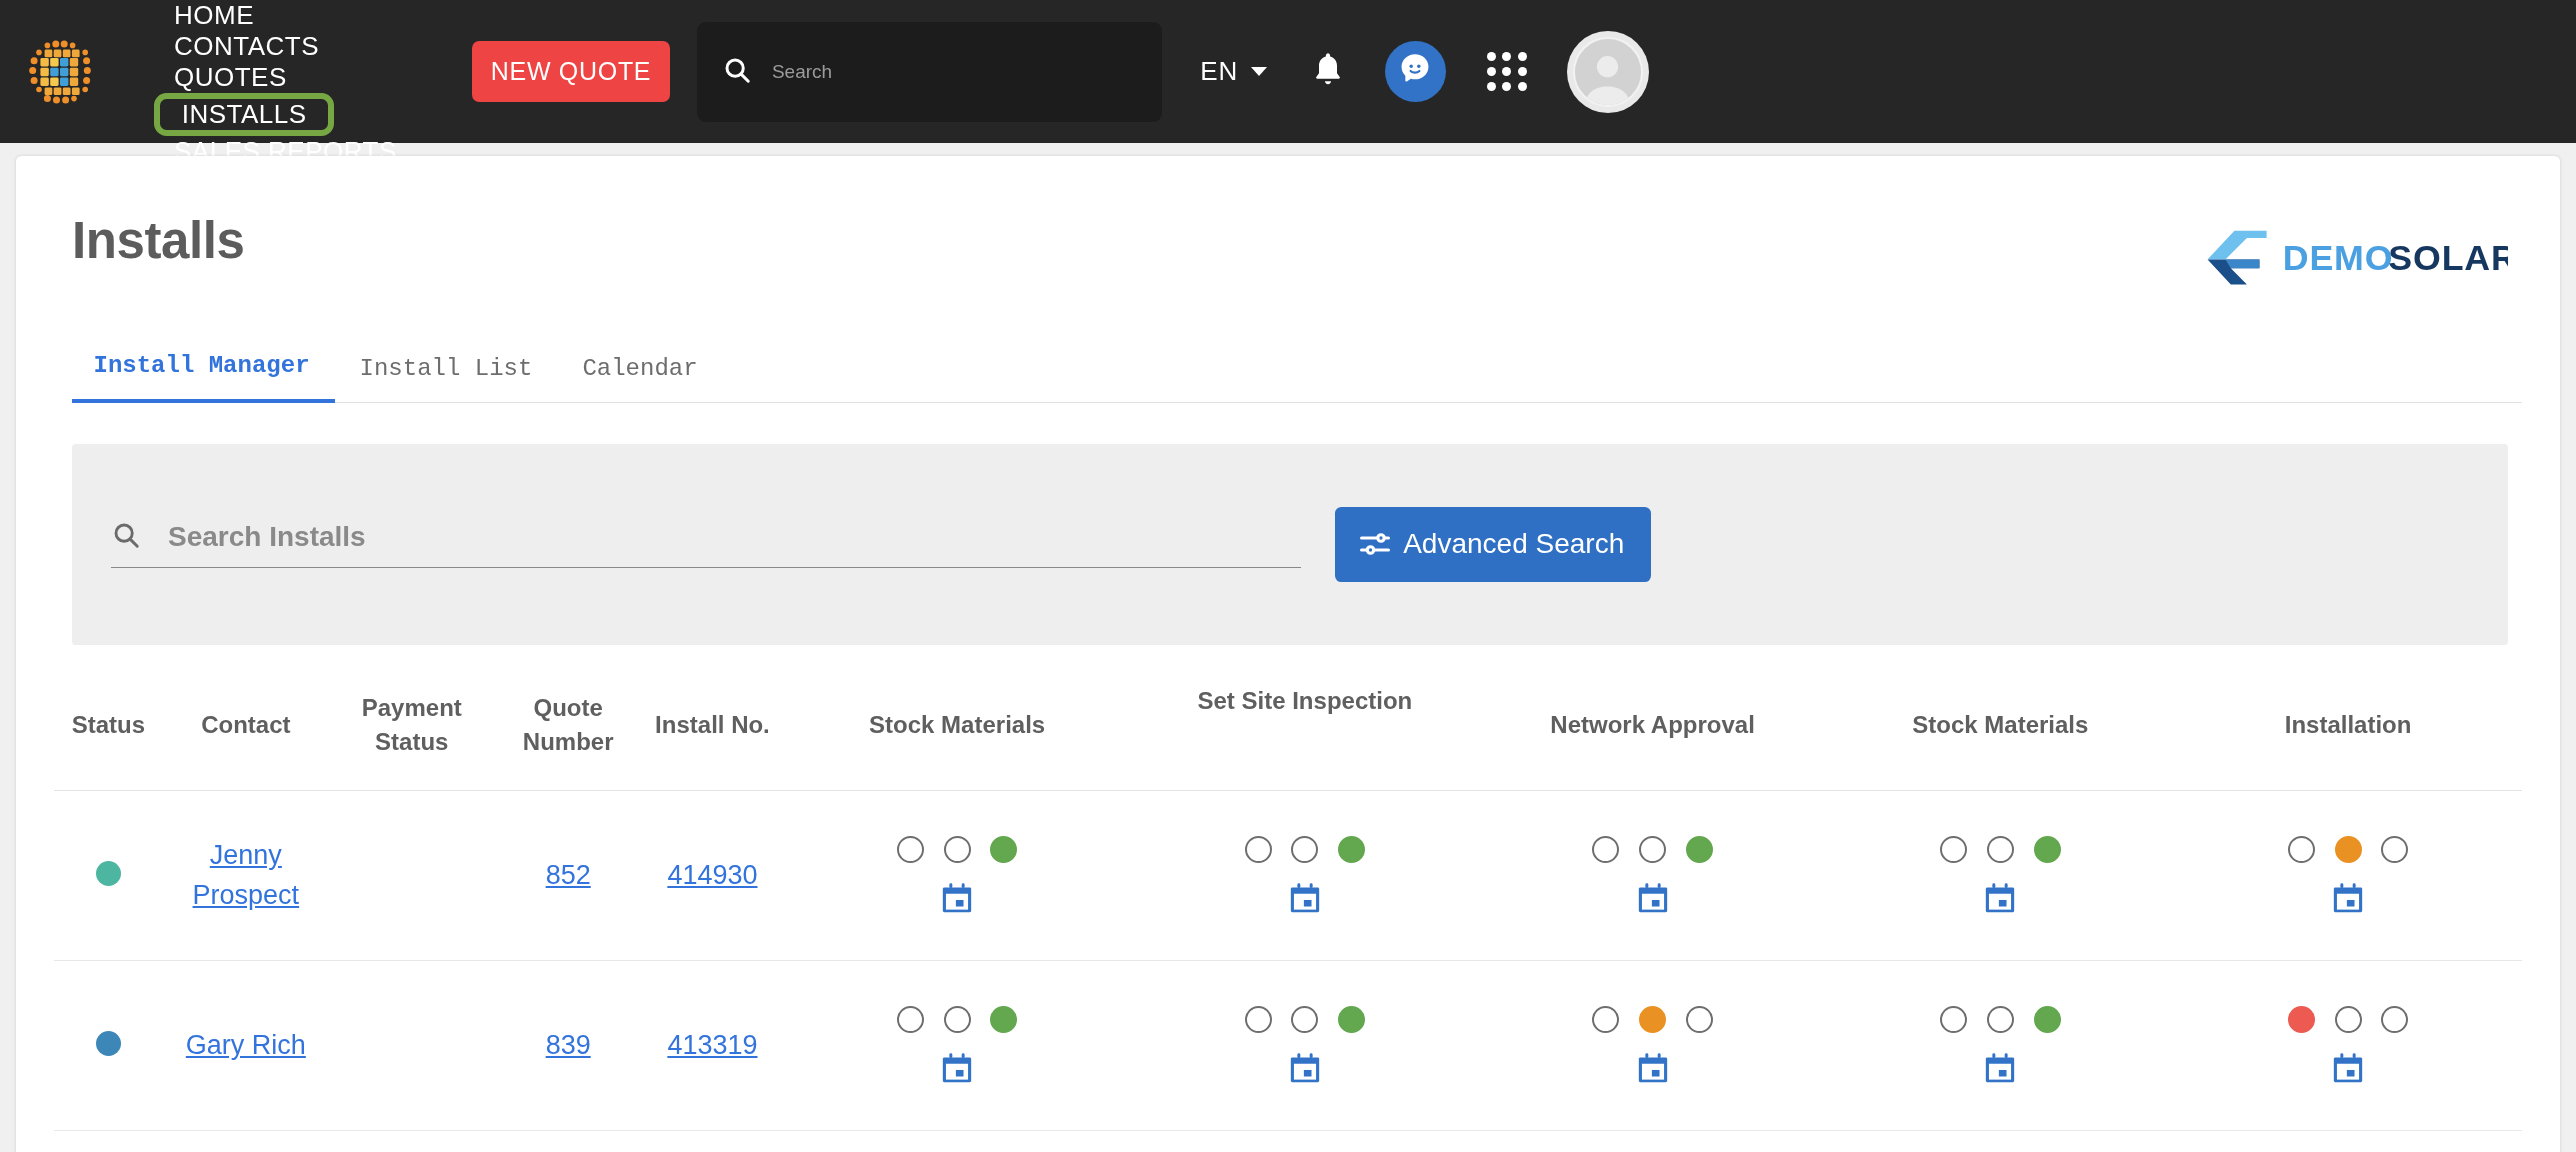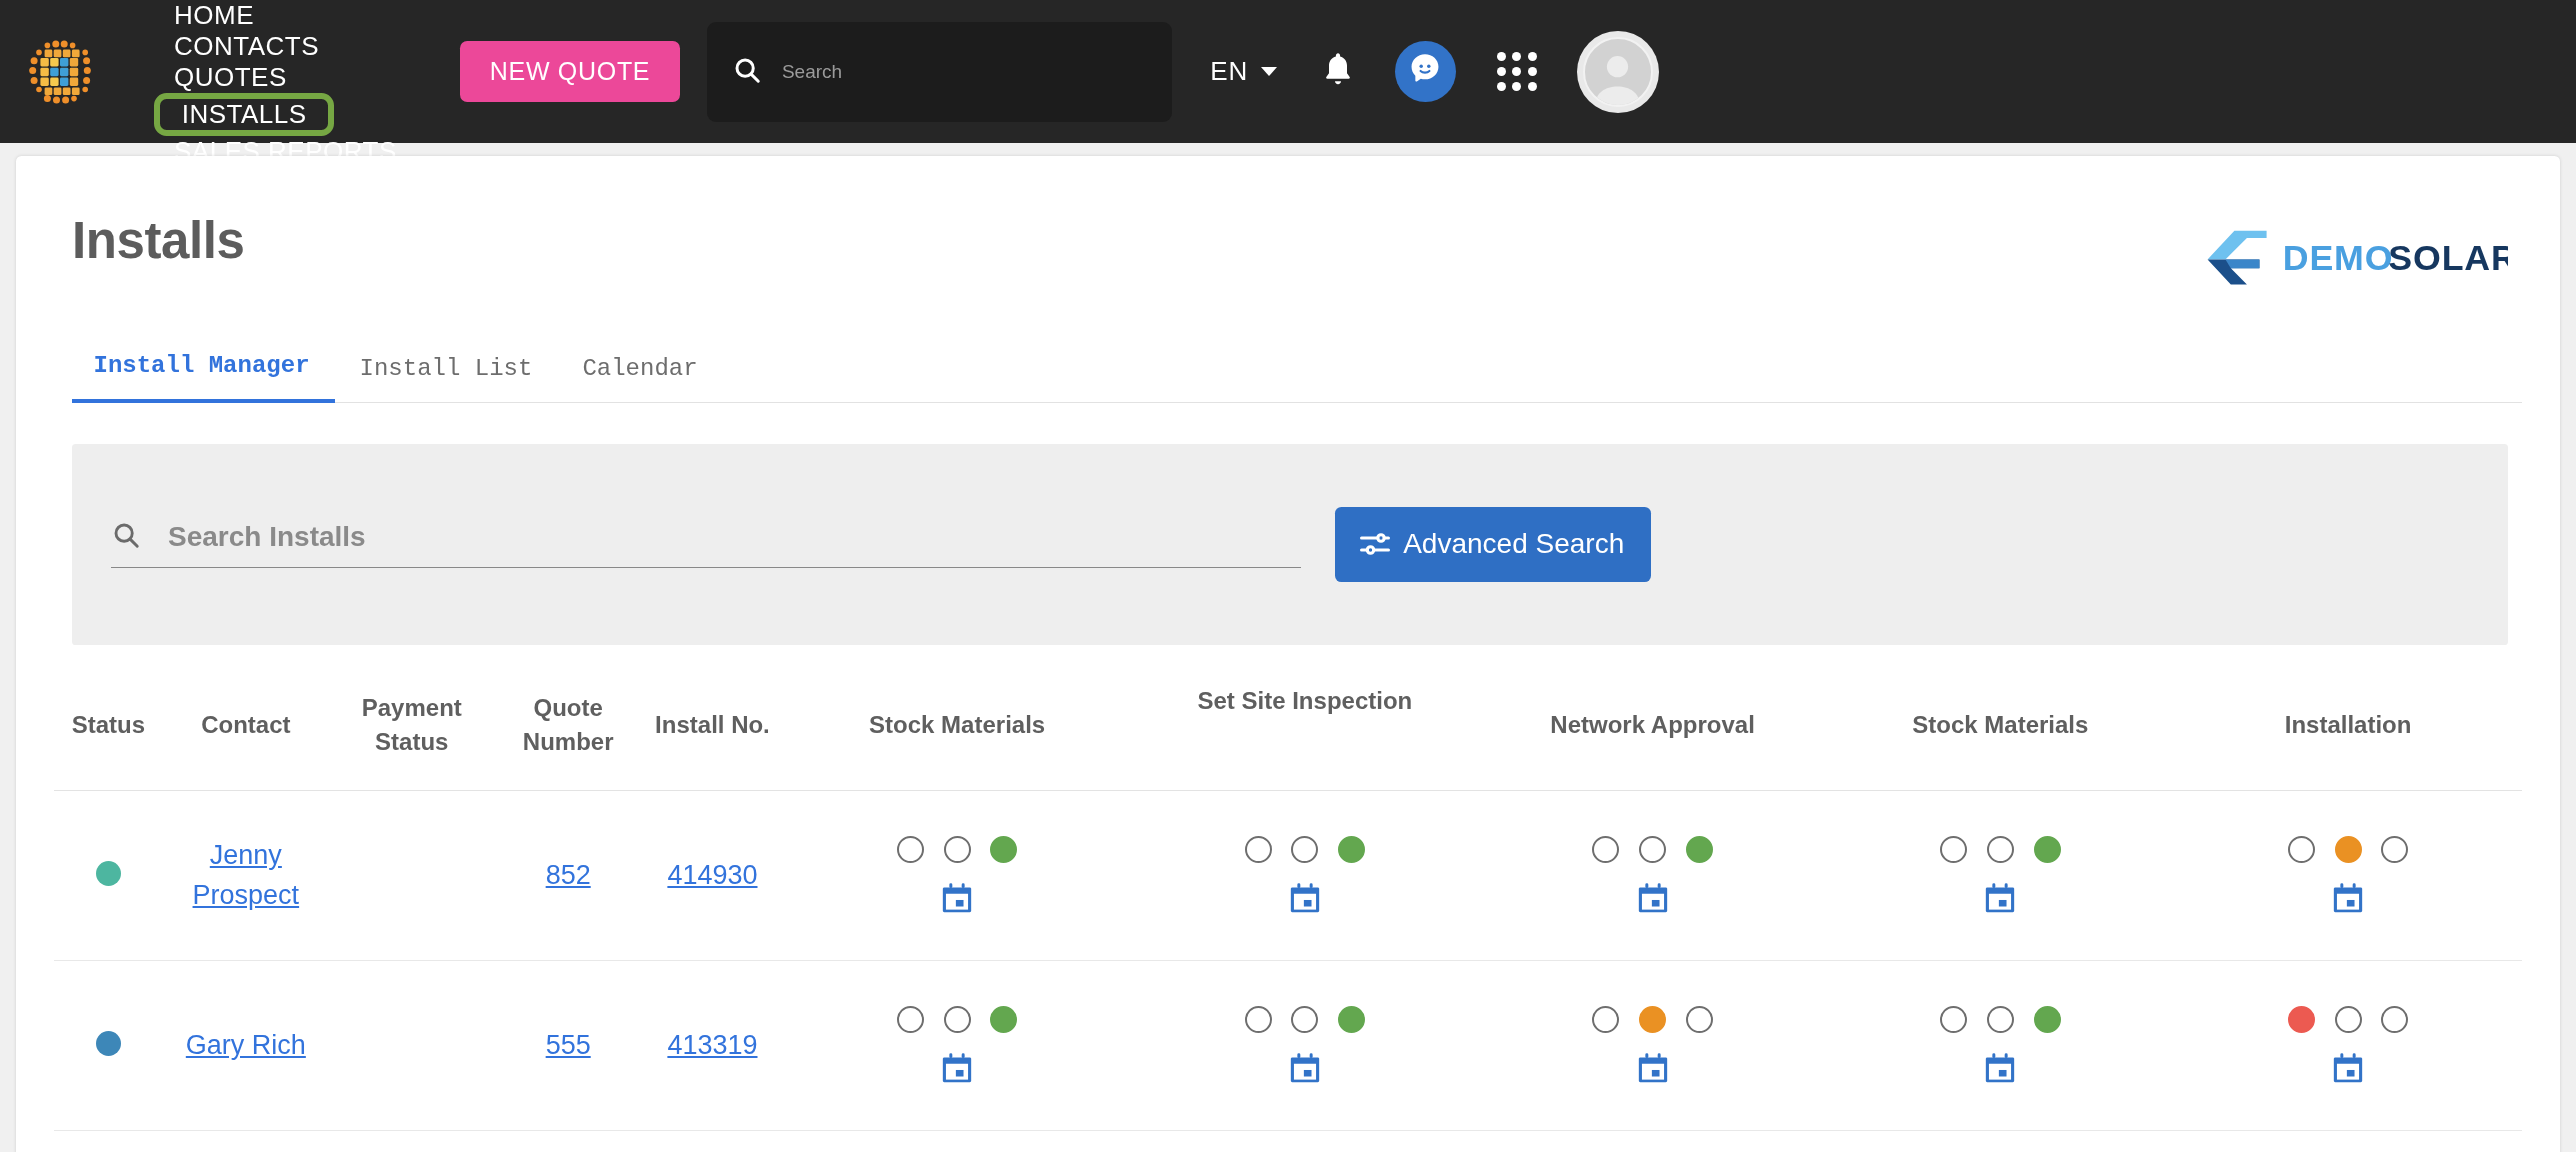--- a/index.html
+++ b/index.html
@@ -51,28 +51,28 @@
   }
   .nav-link.active-box {
     border: 6.3px solid #76a743;
     border-radius: 12.5px;
     height: 75px;
     padding: 0 21.5px;
     margin: 0 7.2px;
   }
 
   .new-quote-btn {
-    background: #ec4899;
+    background: #ef4444;
     color: #ffffff;
     font-size: 25px;
     letter-spacing: 0.7px;
     border: none;
     border-radius: 7.2px;
-    padding: 16px 30px;
-    margin-left: 36px;
+    padding: 16px 19px;
+    margin-left: 48px;
     cursor: pointer;
     font-family: "Liberation Sans", sans-serif;
     white-space: nowrap;
   }
 
   .nav-search {
     margin-left: 27px;
     width: 465px;
     height: 100px;
     background: #1c1c1c;
@@ -589,21 +589,21 @@
   <rect x="11.2" y="13.4" width="5.4" height="4.6" fill="#3273c8"></rect>
 </svg>
                 </span>
               </div>
             </td>
           </tr>
           <tr>
             <td><span class="dot-lg" style="background:#3d87b8"></span></td>
             <td><a class="cell-link">Gary Rich</a></td>
             <td></td>
-            <td><a class="cell-link">555</a></td>
+            <td><a class="cell-link">839</a></td>
             <td><a class="cell-link">413319</a></td>
             <td>
               <div class="stage-cell">
                 <div class="stage-dots">
                   <span class="sdot "></span>
                   <span class="sdot "></span>
                   <span class="sdot green"></span>
                 </div>
                 <span class="cal-icon">
                   <svg width="34" height="34" viewBox="0 0 24 24" fill="#3273c8">

